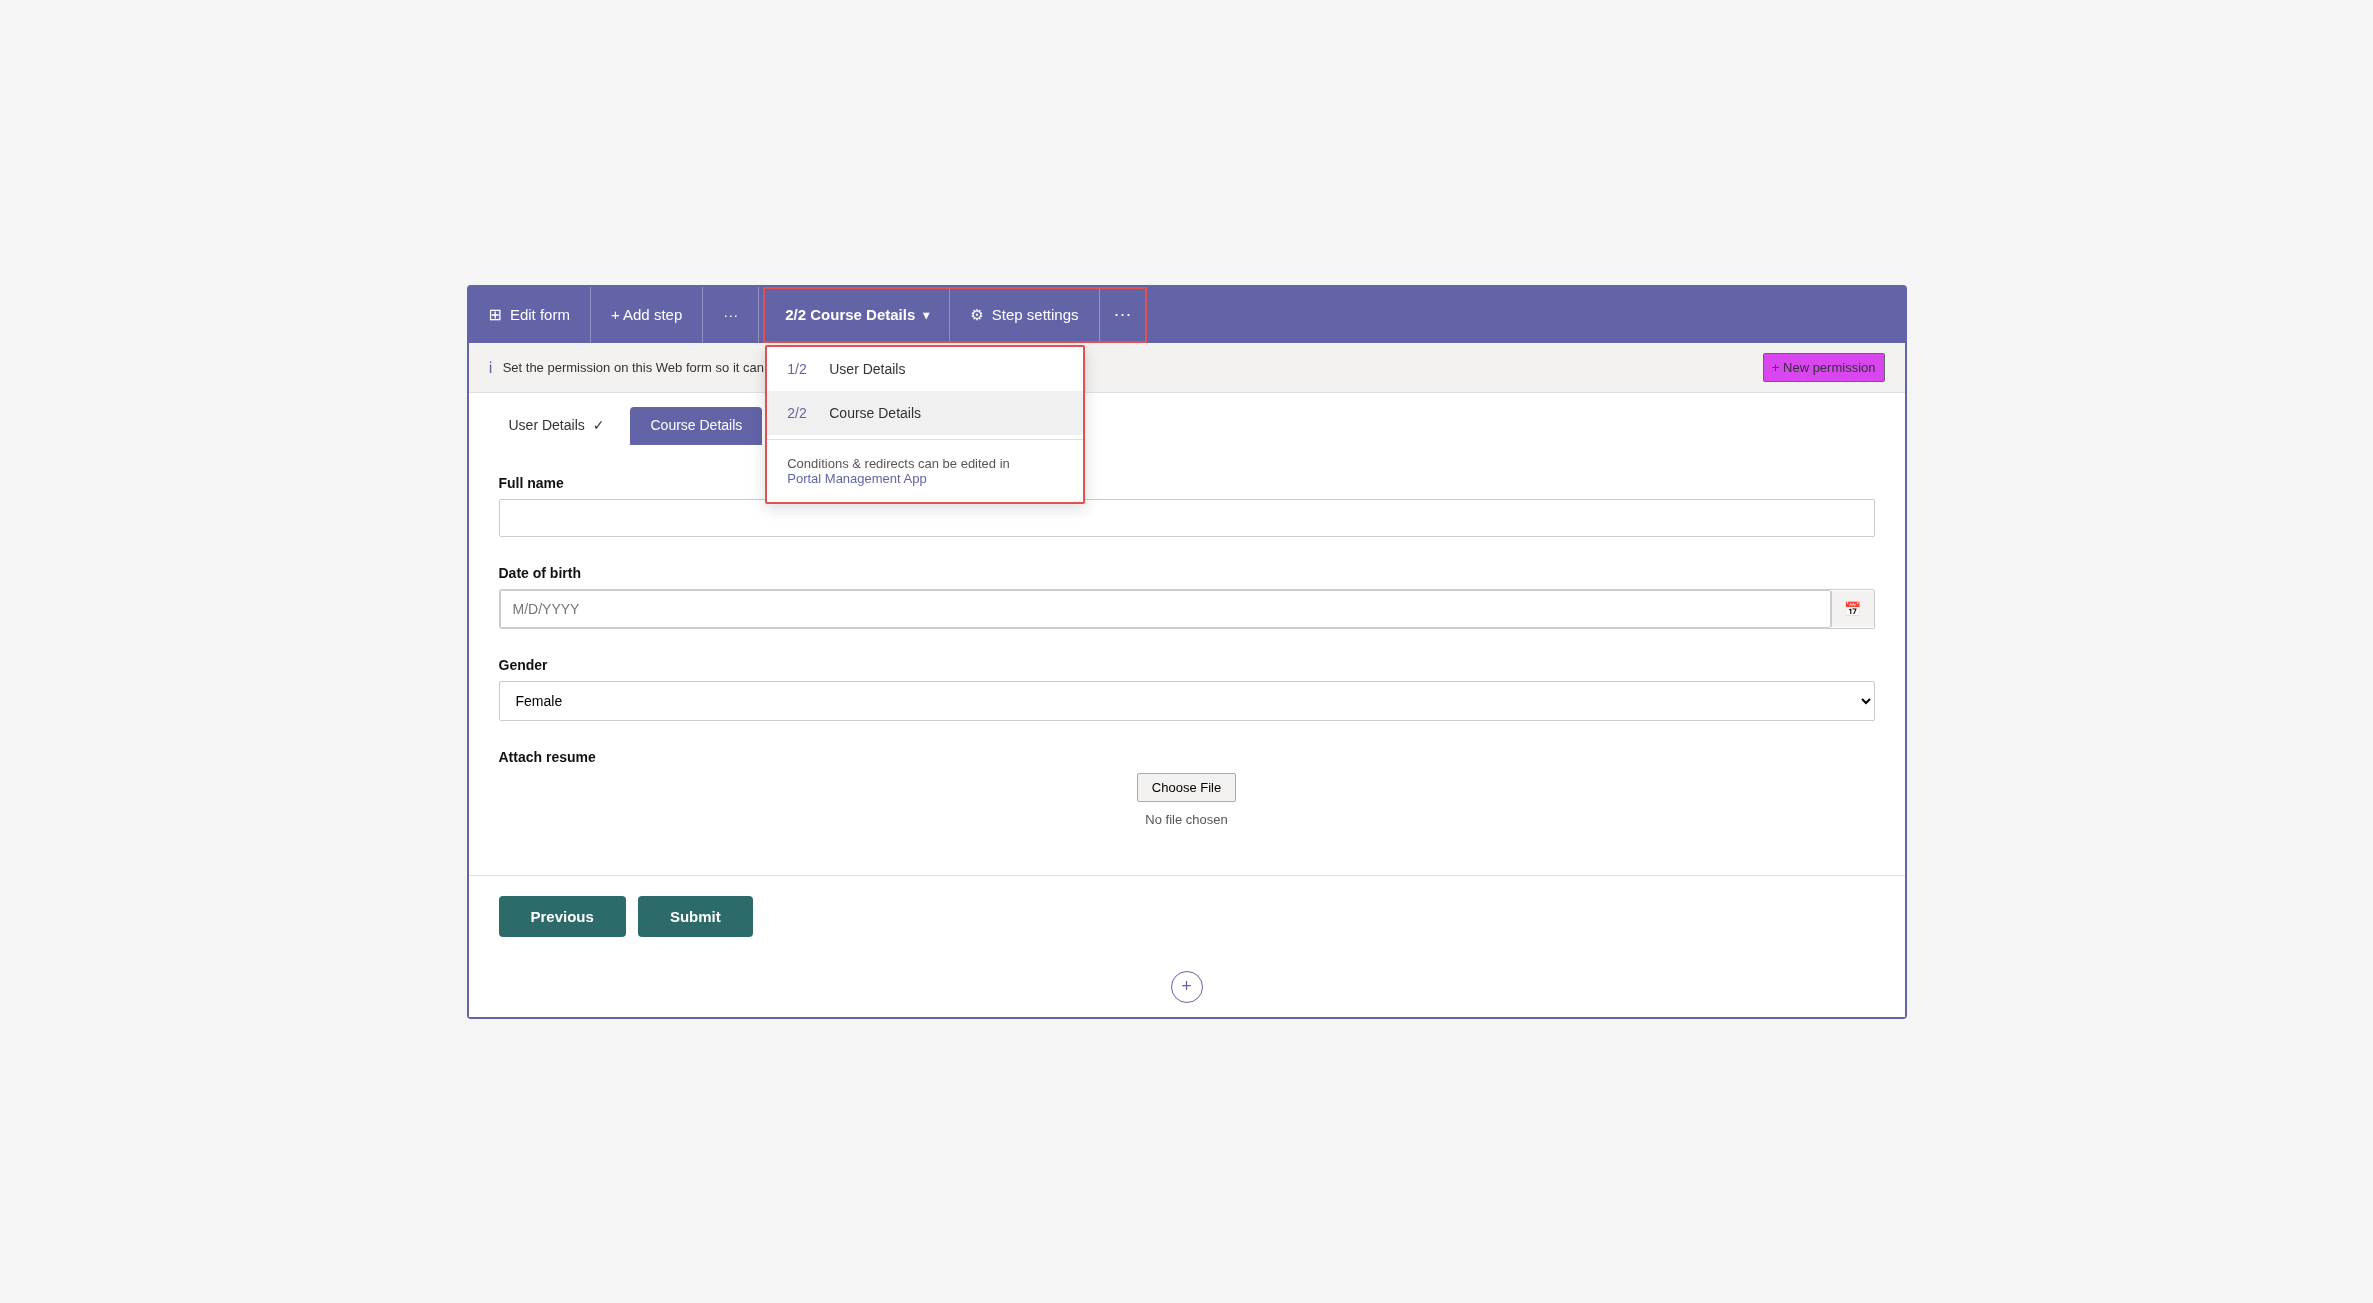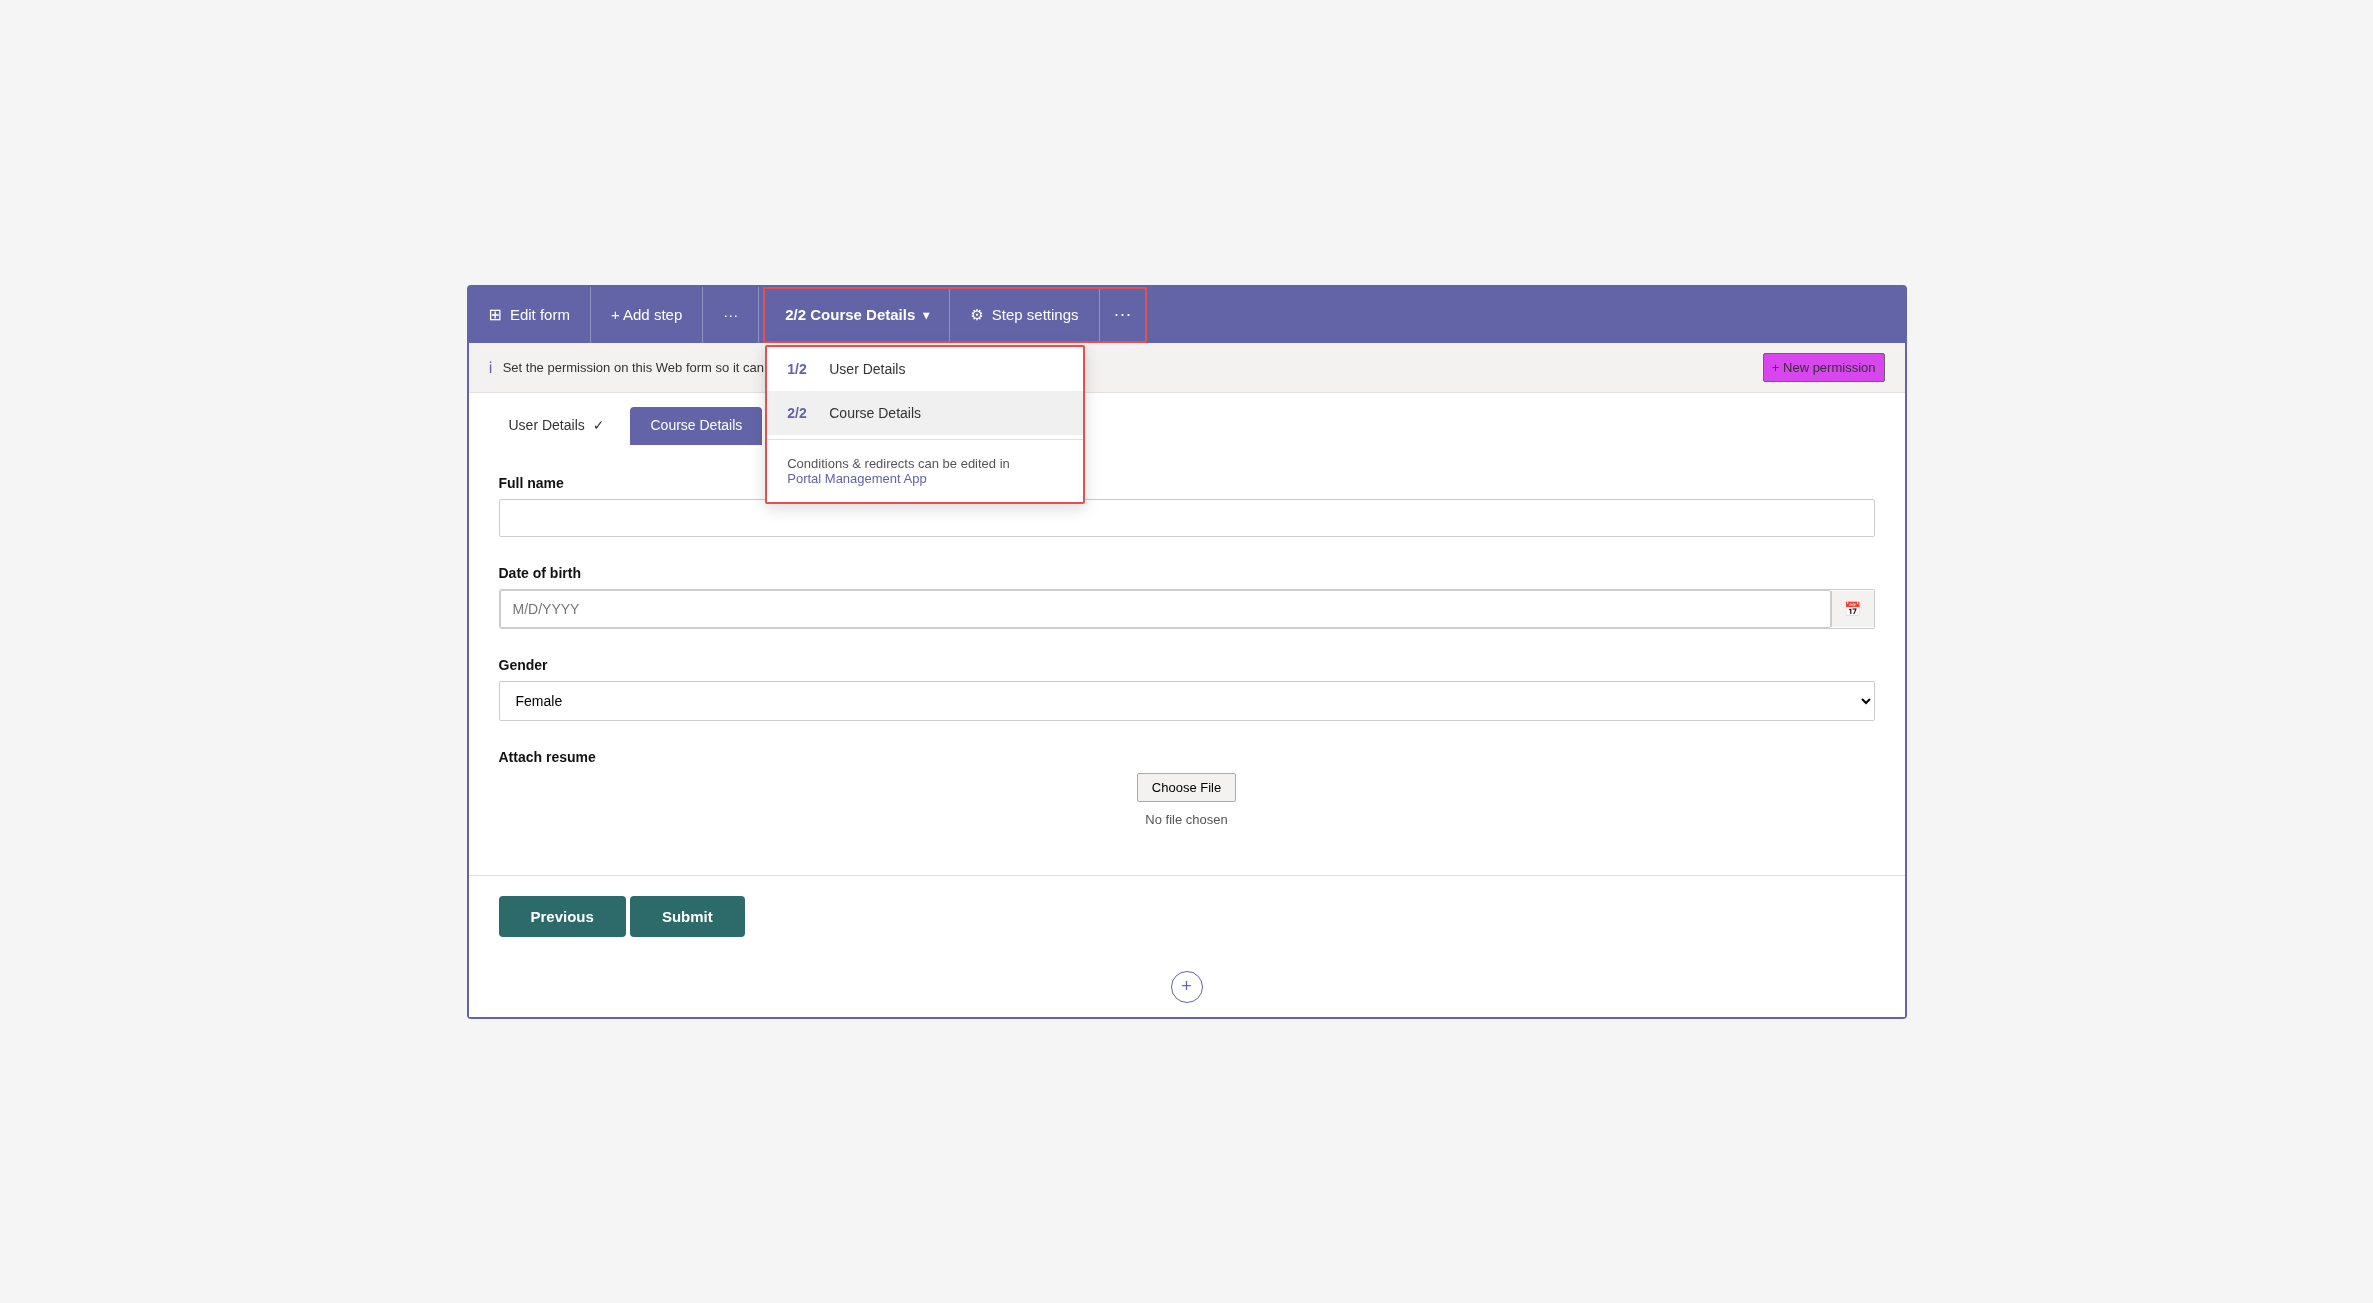--- a/index.html
+++ b/index.html
@@ -239,21 +239,21 @@
     }
     .no-file-text {
       font-size: 13px;
       color: #555;
     }
 
     
     .form-bottom-bar {
       display: flex;
       align-items: center;
-      gap: 4px;
+      gap: 12px;
       padding: 20px 30px 24px 30px;
       background: #fff;
       border-top: 1px solid #e0e0e0;
     }
     .btn-previous, .btn-submit {
       padding: 12px 32px;
       font-size: 15px;
       font-weight: 600;
       cursor: pointer;
       border: none;
@@ -303,21 +303,21 @@
       padding: 14px 20px;
       font-size: 14px;
       cursor: pointer;
       color: #333;
     }
     .dropdown-menu-item.active {
       background: #f0f0f0;
     }
     .dropdown-menu-item .step-num {
       color: #6264a7;
-      font-weight: 700;
+      font-weight: 400;
       min-width: 30px;
     }
     .dropdown-divider {
       border: none;
       border-top: 1px solid #e0e0e0;
       margin: 4px 0;
     }
     .dropdown-note {
       padding: 12px 36px 16px 20px;
       font-size: 13px;

